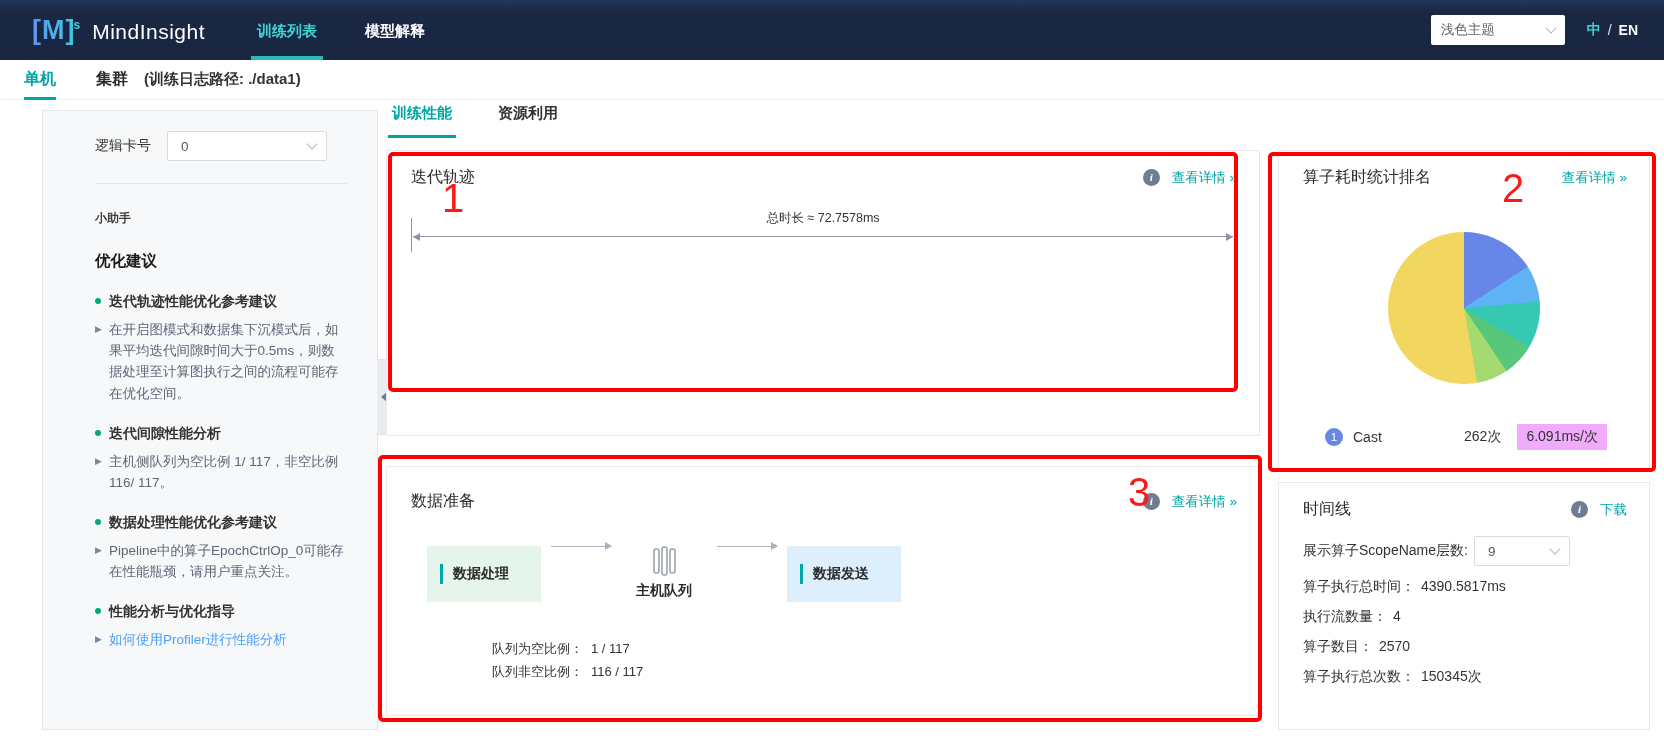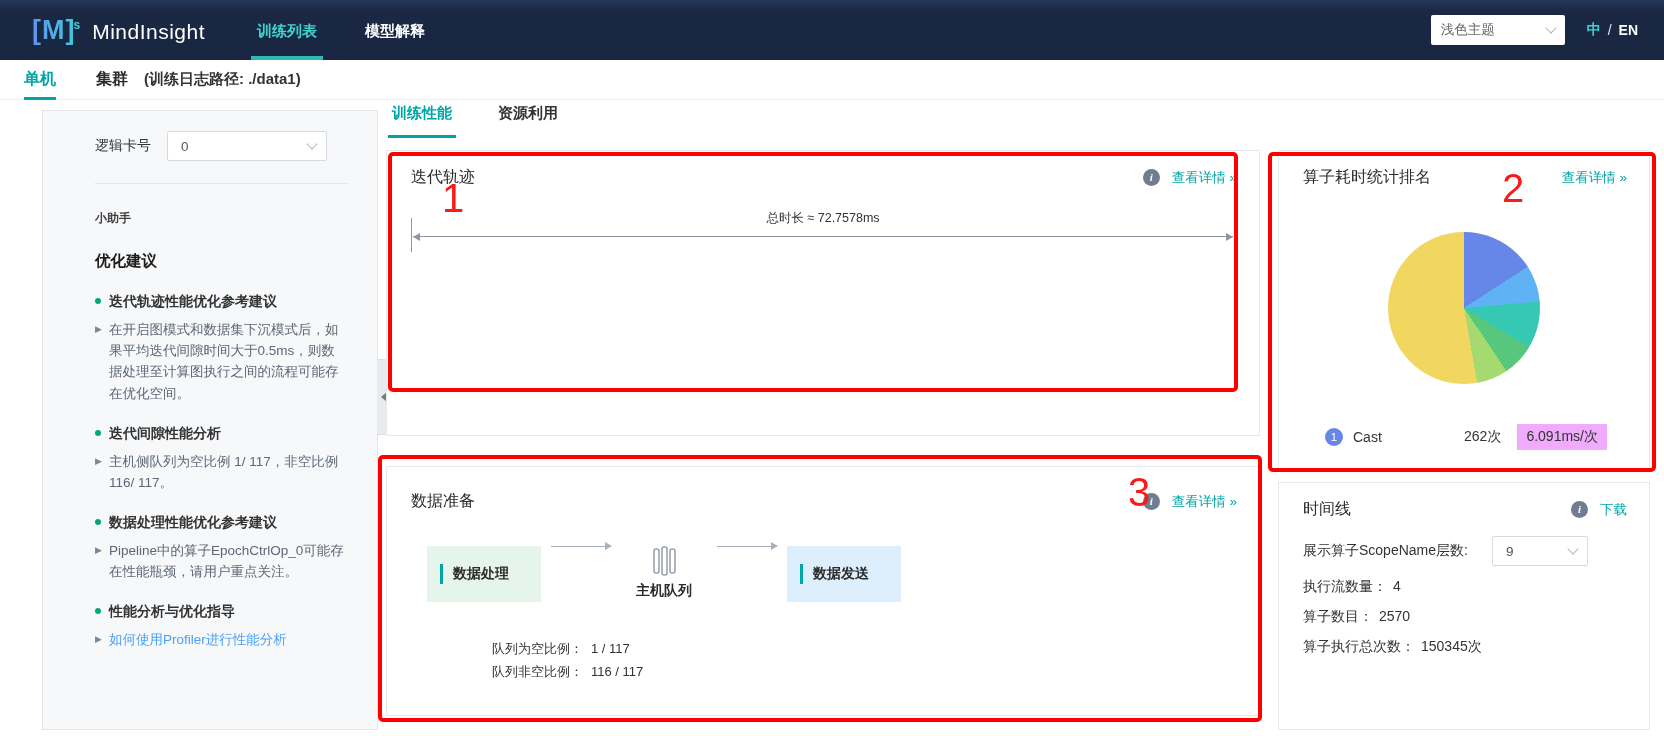--- a/index.html
+++ b/index.html
@@ -118,21 +118,21 @@
   .pie { width:152px; height:152px; border-radius:50%; margin:44px auto 0; }
   .legend-row { display:flex; align-items:center; margin:40px 42px 0 46px; font-size:14px; color:#333; cursor:pointer; }
   .rank-badge { width:18px; height:18px; border-radius:50%; background:#6687e8; color:#fff; font-size:11.5px;
     line-height:18px; text-align:center; flex:none; }
   .op-name { margin-left:10px; flex:1; }
   .op-count { margin-right:16px; }
   .op-avg { background:#f0abfc; padding:4px 9px; }
 
   
   #card-timeline { left:1278px; top:482px; width:372px; height:248px; }
-  .tl-scope-row { display:flex; align-items:center; margin:16px 20px 0 24px; font-size:14px; color:#333;gap:18px; }
+  .tl-scope-row { display:flex; align-items:center; margin:16px 20px 0 24px; font-size:14px; color:#333; }
   .scope-select { width:96px; margin-left:6px; }
   .tl-row { margin:12px 20px 0 24px; font-size:14px; color:#333; }
   .tl-row .tl-val { margin-left:6px; }
 
   
   .anno-box { position:absolute; border:4px solid #fe0000; border-radius:5px; pointer-events:none; }
   #anno-box-1 { left:388px; top:152px; width:850px; height:240px; }
   #anno-box-2 { left:1268px; top:152px; width:388px; height:320px; }
   #anno-box-3 { left:378px; top:455px; width:884px; height:267px; }
   .anno-num { position:absolute; color:#fa1a1a; font-size:40px; font-weight:400; pointer-events:none; line-height:1; }
@@ -317,20 +317,23 @@
       <span class="detail-link">下载</span>
     </div>
     <div class="tl-scope-row">
       <span>展示算子ScopeName层数:</span>
       <div class="mini-select scope-select">
         <span class="sel-text">9</span>
         <span class="chev"></span>
       </div>
     </div>
     <div class="tl-row">
+      <span>算子执行总时间：</span><span class="tl-val">4390.5817ms</span>
+    </div>
+    <div class="tl-row">
       <span>执行流数量：</span><span class="tl-val">4</span>
     </div>
     <div class="tl-row">
       <span>算子数目：</span><span class="tl-val">2570</span>
     </div>
     <div class="tl-row">
       <span>算子执行总次数：</span><span class="tl-val">150345次</span>
     </div>
   </div>
 

